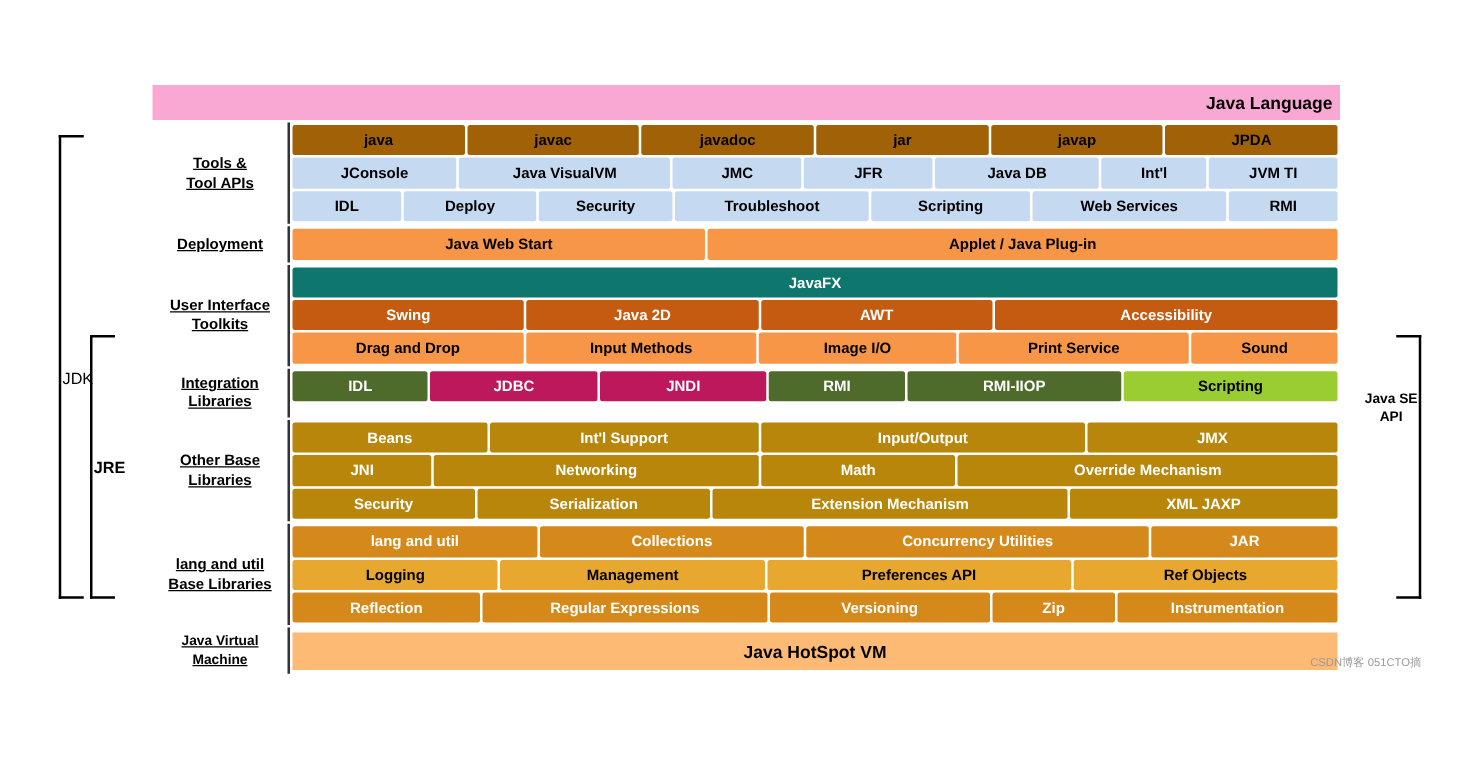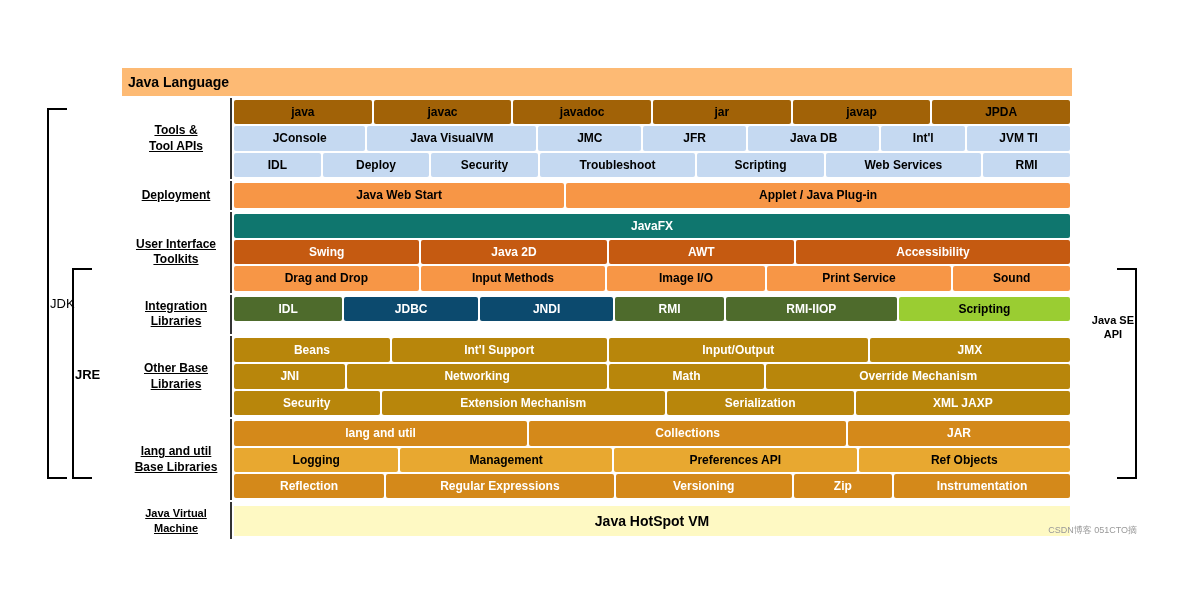--- a/index.html
+++ b/index.html
@@ -143,36 +143,36 @@
       line-height: 1.2;
     }
     
     .c-blue-header { background: #b8cce4; color: #000; }
     .c-blue-mid { background: #a16207; color: #000; }
     .c-blue-light { background: #c5d9f1; color: #000; }
     .c-orange-header { background: #0f766e; color: #fff; }
     .c-orange { background: #f79646; color: #000; }
     .c-orange-dark { background: #c55a11; color: #fff; }
     .c-green-dark { background: #4e6b2c; color: #fff; }
-    .c-green-mid { background: #0c4a6e; color: #fff; }
+    .c-green-mid { background: #be185d; color: #fff; }
     .c-yellow-dark { background: #b8860b; color: #fff; }
     .c-lime { background: #9acd32; color: #000; }
     .c-sage { background: #b5c7a3; color: #000; }
     .c-amber { background: #d4891a; color: #fff; }
     .c-amber-light { background: #e8a830; color: #000; }
     .top-bar {
-      background: #fdba74;
-      text-align: left;
+      background: #f9a8d4;
+      text-align: right;
       font-size: 14px;
       font-weight: bold;
       padding: 6px;
       margin-bottom: 2px;
     }
     .bottom-bar {
-      background: #fef9c3;
+      background: #fdba74;
       text-align: center;
       font-size: 14px;
       font-weight: bold;
       padding: 7px;
       margin-top: 2px;
     }
     .watermark {
       position: absolute;
       bottom: 2px;
       right: 5px;
@@ -285,33 +285,34 @@
             <div class="cell c-yellow-dark" style="flex:1.3">JMX</div>
           </div>
           <div class="grid-row">
             <div class="cell c-yellow-dark" style="flex:0.7">JNI</div>
             <div class="cell c-yellow-dark" style="flex:1.7">Networking</div>
             <div class="cell c-yellow-dark" style="flex:1">Math</div>
             <div class="cell c-yellow-dark" style="flex:2">Override Mechanism</div>
           </div>
           <div class="grid-row">
             <div class="cell c-yellow-dark" style="flex:1">Security</div>
+            <div class="cell c-yellow-dark" style="flex:1.3">Serialization</div>
             <div class="cell c-yellow-dark" style="flex:2">Extension Mechanism</div>
-            <div class="cell c-yellow-dark" style="flex:1.3">Serialization</div>
             <div class="cell c-yellow-dark" style="flex:1.5">XML JAXP</div>
           </div>
         </div>
       </div>
 
       <div class="section-row" style="margin-top:2px">
         <div class="section-label">lang and util<br>Base Libraries</div>
         <div class="section-content">
           <div class="grid-row">
             <div class="cell c-amber" style="flex:1.2">lang and util</div>
             <div class="cell c-amber" style="flex:1.3">Collections</div>
+            <div class="cell c-amber" style="flex:1.7">Concurrency Utilities</div>
             <div class="cell c-amber" style="flex:0.9">JAR</div>
           </div>
           <div class="grid-row">
             <div class="cell c-amber-light" style="flex:1">Logging</div>
             <div class="cell c-amber-light" style="flex:1.3">Management</div>
             <div class="cell c-amber-light" style="flex:1.5">Preferences API</div>
             <div class="cell c-amber-light" style="flex:1.3">Ref Objects</div>
           </div>
           <div class="grid-row">
             <div class="cell c-amber" style="flex:1.1">Reflection</div>

